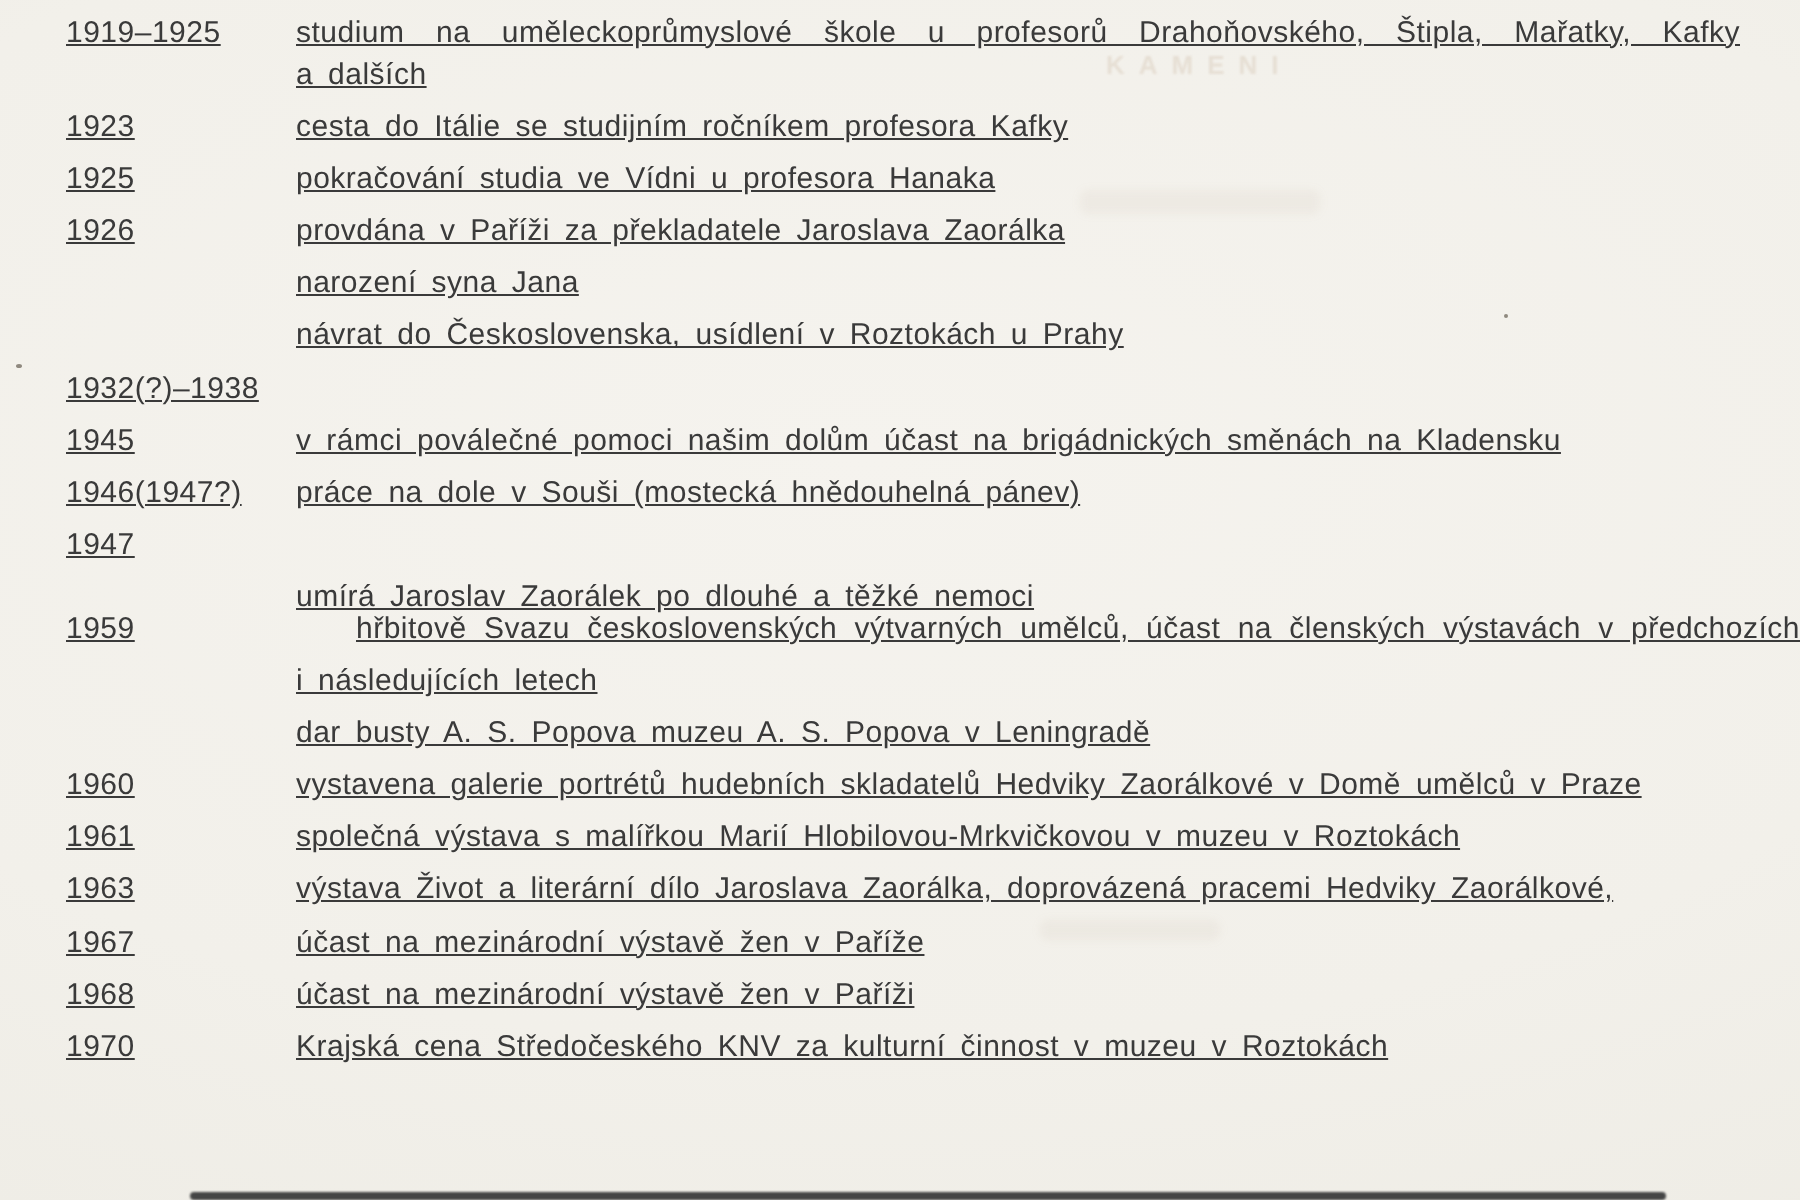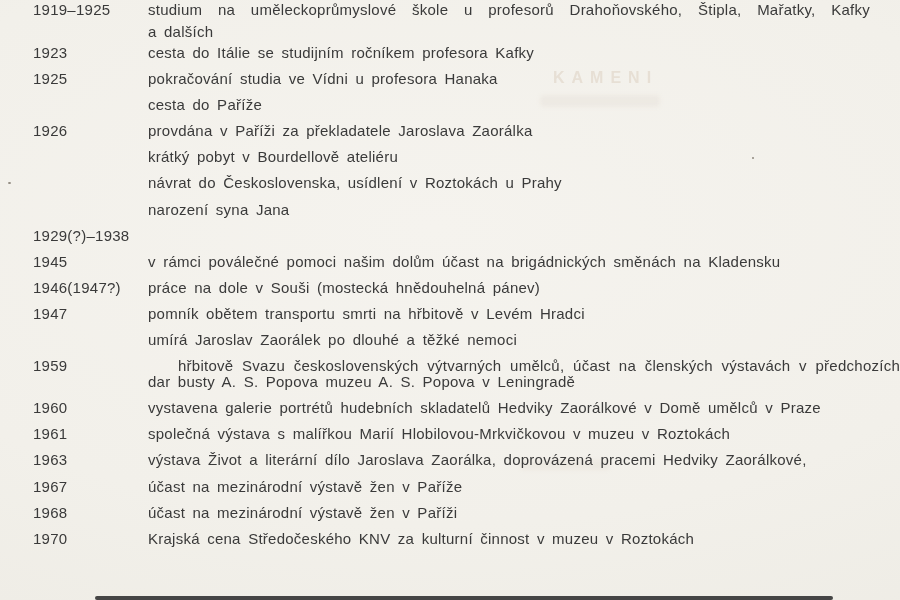--- a/index.html
+++ b/index.html
@@ -26,22 +26,23 @@
     top: 2px;
     width: 840px;
     color: var(--ink, #3a3a3a);
     font-size: 15px;
     line-height: 15px;
     letter-spacing: 0.25px;
     word-spacing: 3px;
   }
   .row {
     display: flex;
-    align-items: flex-start;
+    align-items: flex-end;
     height: 26.1px;
+    text-decoration: underline;
   }
   .row.compact  { height: 21.5px; }
   .row.xcompact { height: 16px; gap: 30px; }
   .year-cell {
     width: 115px;
     flex: 0 0 115px;
     white-space: nowrap;
   }
   .text-cell {
     width: 722px;
@@ -59,26 +60,25 @@
     width: 738px;
     height: 4px;
     background: #454545;
     border-radius: 2px;
     filter: blur(0.4px);
   }
   .ghost-text {
     position: absolute;
     left: 553px;
     top: 25px;
-    font-size: 16px;
+    font-size: 13px;
     letter-spacing: 7px;
     color: rgba(168, 128, 96, 0.16);
     filter: blur(0.6px);
     font-weight: bold;
-    margin-top: 44px;
   }
   .ghost-smudge {
     position: absolute;
     background: rgba(170, 140, 110, 0.07);
     filter: blur(2px);
     border-radius: 4px;
   }
   .smudge-1 { left: 540px; top: 95px;  width: 120px; height: 12px; }
   .smudge-2 { left: 520px; top: 460px; width: 90px;  height: 10px; }
   .speck {
@@ -109,61 +109,56 @@
       </div>
       <div class="row">
         <div class="year-cell">1923</div>
         <div class="text-cell">cesta do Itálie se studijním ročníkem profesora Kafky</div>
       </div>
       <div class="row">
         <div class="year-cell">1925</div>
         <div class="text-cell">pokračování studia ve Vídni u profesora Hanaka</div>
       </div>
       <div class="row">
-        <div class="year-cell"></div>
-        <div class="text-cell">cesta do Paříže</div>
-      </div>
-      <div class="row">
         <div class="year-cell">1926</div>
         <div class="text-cell">provdána v Paříži za překladatele Jaroslava Zaorálka</div>
       </div>
       <div class="row">
         <div class="year-cell"></div>
-        <div class="text-cell">krátký pobyt v Bourdellově ateliéru</div>
+        <div class="text-cell">narození syna Jana</div>
       </div>
       <div class="row">
         <div class="year-cell"></div>
         <div class="text-cell">návrat do Československa, usídlení v Roztokách u Prahy</div>
       </div>
-      <div class="row">
-        <div class="year-cell"></div>
-        <div class="text-cell">narození syna Jana</div>
-      </div>
       <div class="row justify">
-        <div class="year-cell">1929(?)–1938</div>
+        <div class="year-cell">1932(?)–1938</div>
       </div>
       <div class="row">
         <div class="year-cell">1945</div>
         <div class="text-cell">v rámci poválečné pomoci našim dolům účast na brigádnických směnách na Kladensku</div>
       </div>
       <div class="row">
         <div class="year-cell">1946(1947?)</div>
         <div class="text-cell">práce na dole v Souši (mostecká hnědouhelná pánev)</div>
       </div>
       <div class="row">
         <div class="year-cell">1947</div>
-        <div class="text-cell">pomník obětem transportu smrti na hřbitově v Levém Hradci</div>
       </div>
       <div class="row">
         <div class="year-cell"></div>
         <div class="text-cell">umírá Jaroslav Zaorálek po dlouhé a těžké nemoci</div>
       </div>
       <div class="row xcompact justify">
         <div class="year-cell">1959</div>
         <div class="text-cell">hřbitově Svazu československých výtvarných umělců, účast na členských výstavách v předchozích</div>
+      </div>
+      <div class="row">
+        <div class="year-cell"></div>
+        <div class="text-cell">i následujících letech</div>
       </div>
       <div class="row">
         <div class="year-cell"></div>
         <div class="text-cell">dar busty A. S. Popova muzeu A. S. Popova v Leningradě</div>
       </div>
       <div class="row">
         <div class="year-cell">1960</div>
         <div class="text-cell">vystavena galerie portrétů hudebních skladatelů Hedviky Zaorálkové v Domě umělců v Praze</div>
       </div>
       <div class="row">

